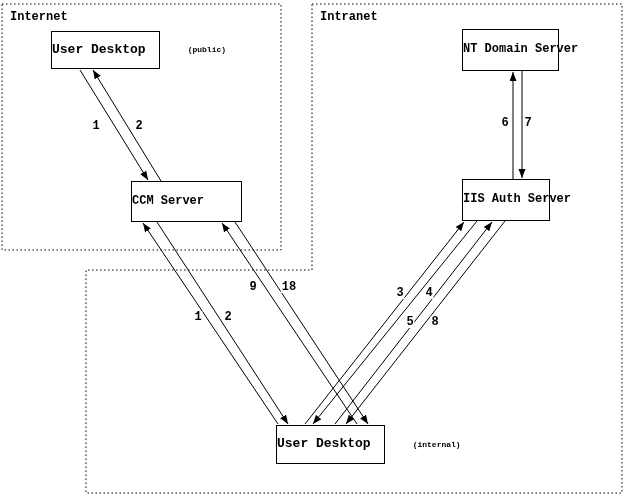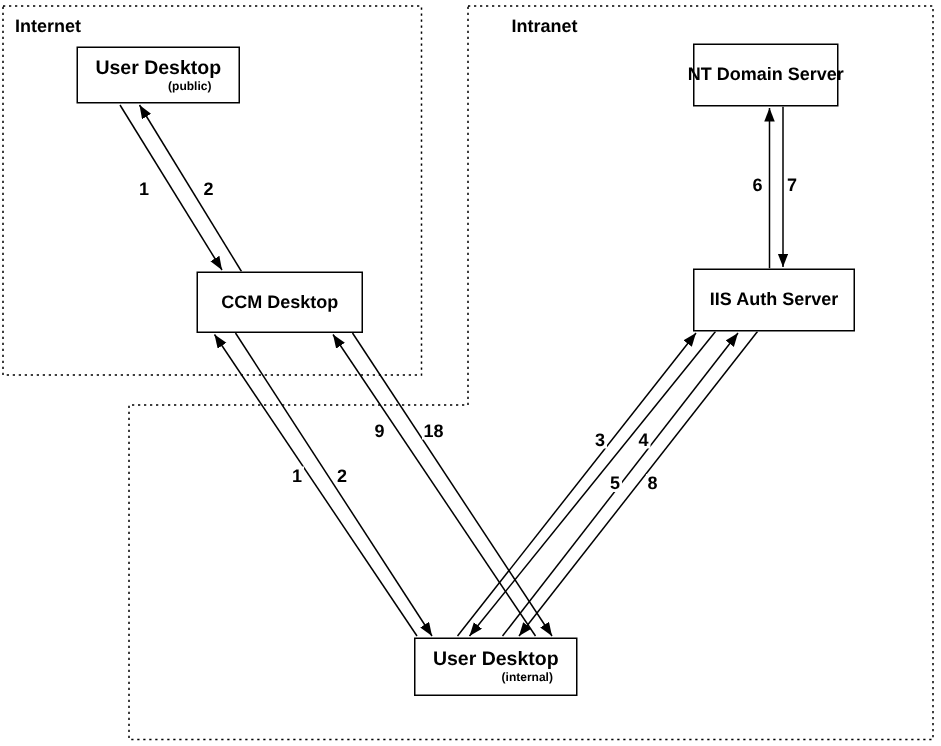--- a/index.html
+++ b/index.html
@@ -5,21 +5,21 @@
   html, body {
     margin: 0;
     padding: 0;
     background: #ffffff;
   }
   #canvas {
     position: relative;
     width: 627px;
     height: 497px;
     background: #ffffff;
-    font-family: Liberation Sans, sans-serif;
+    font-family: Liberation Mono, monospace;
     color: #000000;
     overflow: hidden;
   }
   #wires {
     position: absolute;
     left: 0;
     top: 0;
     width: 627px;
     height: 497px;
   }
@@ -40,23 +40,21 @@
     font-weight: bold;
     white-space: nowrap;
     line-height: 1;
   }
   .node {
     position: absolute;
     box-sizing: border-box;
     border: 1px solid #000000;
     background: #ffffff;
     display: flex;
-    flex-direction: column;
     align-items: center;
-    justify-content: center;
     text-align: center;
   }
   .node-label {
     font-size: 12px;
     font-weight: bold;
     white-space: nowrap;
     line-height: 1.15;
   }
   .node--desktop .node-label {
     font-size: 13px;
@@ -101,36 +99,36 @@
       <line x1="305" y1="424" x2="464" y2="222" class="edge-line" marker-end="url(#arrowhead)"></line>
       <line x1="477" y1="221" x2="313" y2="424" class="edge-line" marker-end="url(#arrowhead)"></line>
       <line x1="335" y1="424" x2="492" y2="222" class="edge-line" marker-end="url(#arrowhead)"></line>
       <line x1="505" y1="221" x2="346" y2="424" class="edge-line" marker-end="url(#arrowhead)"></line>
       <line x1="513" y1="179" x2="513" y2="72" class="edge-line" marker-end="url(#arrowhead)"></line>
       <line x1="522" y1="71" x2="522" y2="178" class="edge-line" marker-end="url(#arrowhead)"></line>
     </svg>
 
   <div class="region-label" style="left: 10px; top: 11px;">Internet</div>
 
-  <div class="region-label" style="left: 320px; top: 11px; margin-left: 21px;">Intranet</div>
+  <div class="region-label" style="left: 320px; top: 11px;">Intranet</div>
 
   <div class="node node--desktop" style="left: 51px; top: 31px; width: 109px; height: 38px;">
     <div class="node-label">User Desktop</div>
     <div class="node-sublabel">(public)</div>
   </div>
 
   <div class="node node--server" style="left: 131px; top: 181px; width: 111px; height: 41px;">
-    <div class="node-label">CCM Desktop</div>
+    <div class="node-label">CCM Server</div>
   </div>
 
   <div class="node node--server" style="left: 462px; top: 29px; width: 97px; height: 42px;">
     <div class="node-label">NT Domain Server</div>
   </div>
 
-  <div class="node node--server" style="left: 462px; top: 179px; width: 108px; height: 42px;">
+  <div class="node node--server" style="left: 462px; top: 179px; width: 88px; height: 42px;">
     <div class="node-label">IIS Auth Server</div>
   </div>
 
   <div class="node node--desktop" style="left: 276px; top: 425px; width: 109px; height: 39px;">
     <div class="node-label">User Desktop</div>
     <div class="node-sublabel">(internal)</div>
   </div>
 
 <div class="edge-label" style="left: 96px; top: 126px;">1</div>
     <div class="edge-label" style="left: 139px; top: 126px;">2</div>

